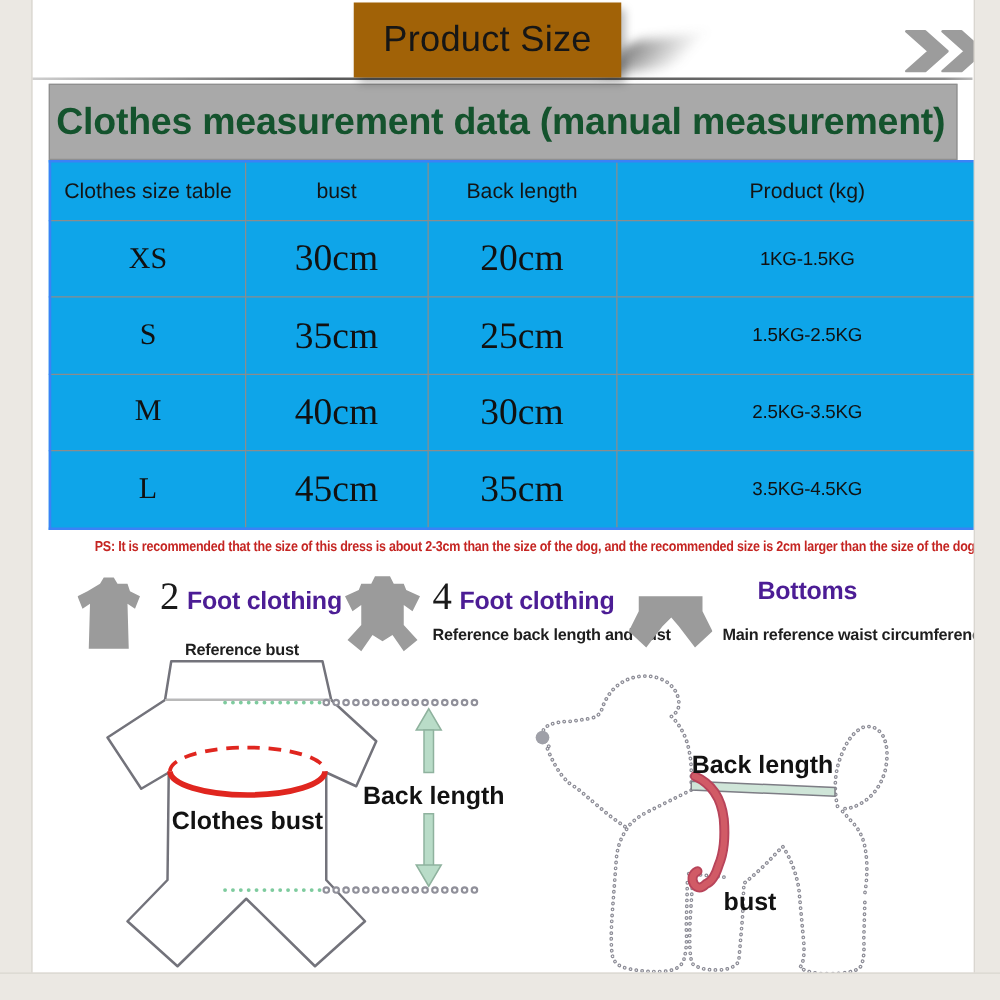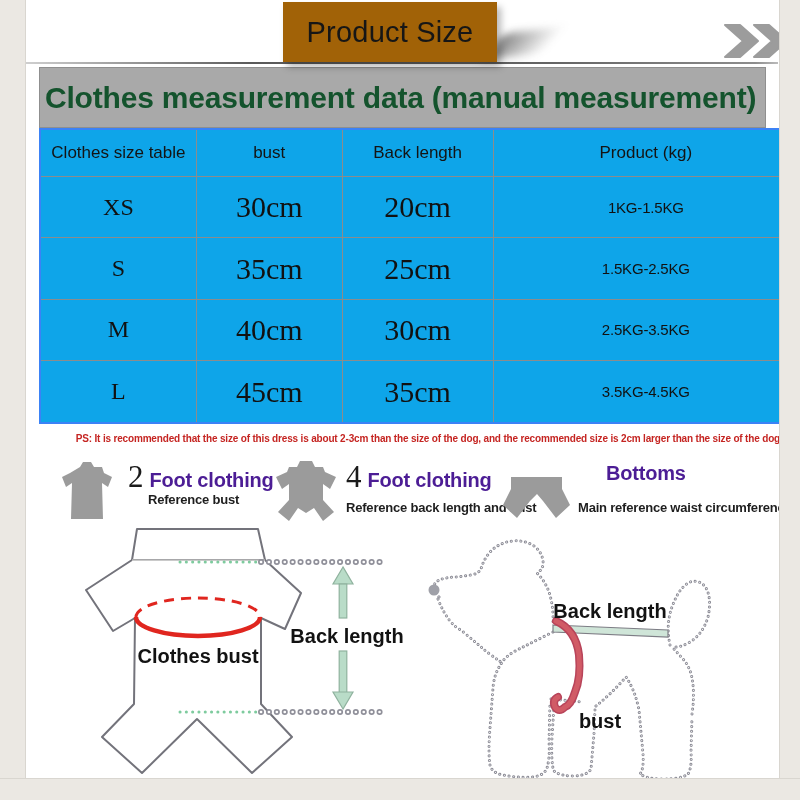--- a/index.html
+++ b/index.html
@@ -130,21 +130,21 @@
 
 <div class="ps-note">PS: It is recommended that the size of this dress is about 2-3cm than the size of the dog, and the recommended size is 2cm larger than the size of the dog.</div>
 
 <svg class="lg-icon" style="left:62px;top:461px;width:50px;height:60px;" viewBox="0 0 50 60">
   <path d="M18,6 L21,1 L29,1 L32,6 L40,6 L42,12 L50,16 L46,26 L40,22 L41,58 L9,58 L10,22 L4,26 L0,16 L8,12 Z" fill="#9b9b9b"></path>
 </svg>
 <div class="lg-text" style="left:128px;top:459px;">
   <span class="lg-num">2</span>
   <span class="lg-t">Foot clothing</span>
 </div>
-<div class="lg-sub" style="left:148px;top:492px;">Reference bust</div>
+<div class="lg-sub" style="left:148px;top:512px;">Reference bust</div>
 
 <svg class="lg-icon" style="left:275px;top:458px;width:62px;height:64px;" viewBox="0 0 62 64">
   <path d="M25,3 L37,3 L40,9 L48,9 L50,14 L61,19 L55,31 L48,26 L48,42 L59,54 L48,63 L39,50 L31,55 L23,50 L14,63 L3,54 L14,42 L14,26 L7,31 L1,19 L12,14 L14,9 L22,9 Z" fill="#9b9b9b"></path>
 </svg>
 <div class="lg-text" style="left:346px;top:459px;">
   <span class="lg-num">4</span>
   <span class="lg-t">Foot clothing</span>
 </div>
 <div class="lg-sub" style="left:346px;top:500px;">Reference back length and bust</div>
 

